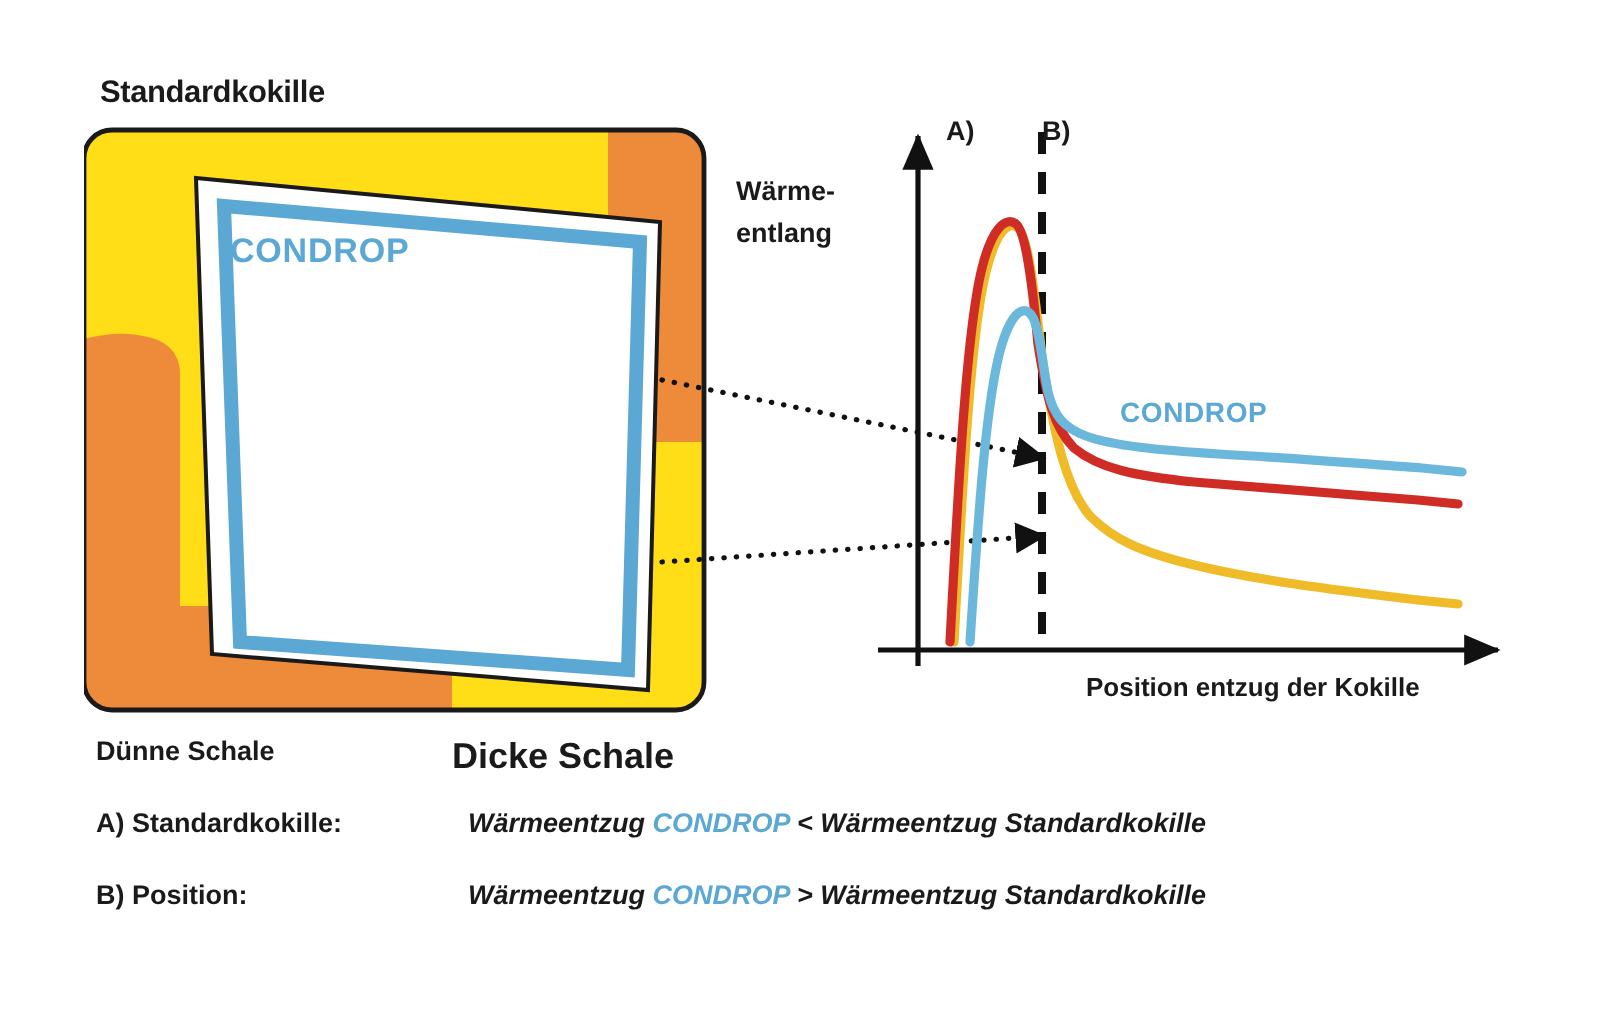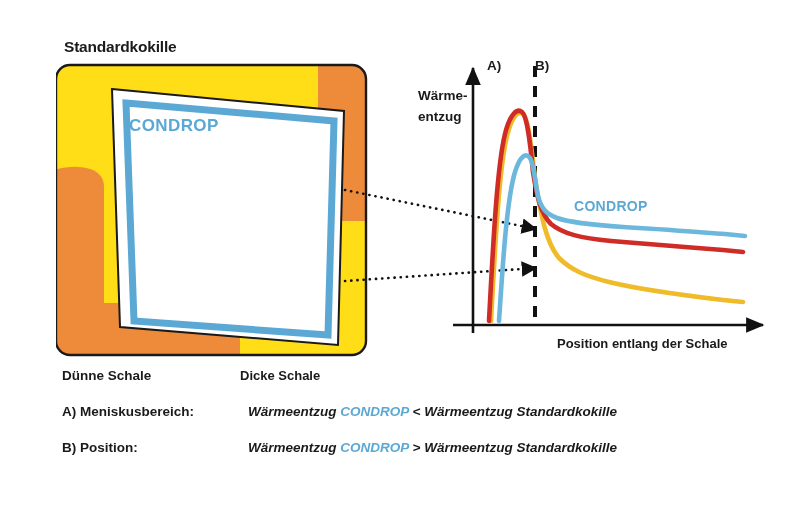--- a/index.html
+++ b/index.html
@@ -10,21 +10,21 @@
   body {
     font-family: "Liberation Sans", sans-serif;
     width: 800px;
     height: 509px;
     position: relative;
     overflow: hidden;
     color: #1a1a1a;
   }
   #root {
     position: absolute;
-    left: 16px; top: 0;
+    left: 2px; top: 0;
     width: 691px;
     height: 509px;
     padding-left: 48px;
   }
   .abs { position: absolute; }
 
   
   #mold-title {
     left: 48px;
     top: 38px;
@@ -42,21 +42,21 @@
   #label-thin {
     left: 46px;
     top: 368px;
     font-size: 13.5px;
     font-weight: bold;
     white-space: nowrap;
   }
   #label-thick {
     left: 224px;
     top: 368px;
-    font-size: 13px;
+    font-size: 18px;
     font-weight: bold;
     white-space: nowrap;
   }
   #condrop-inner-label {
     left: 113px;
     top: 116px;
     font-size: 17px;
     font-weight: bold;
     color: #5BA8D4;
     letter-spacing: 0.4px;
@@ -70,21 +70,20 @@
     width: 410px;
     height: 320px;
   }
   #ylabel {
     left: 366px;
     top: 86px;
     font-size: 13.5px;
     font-weight: bold;
     line-height: 1.55;
     white-space: nowrap;
-    margin-left: 36px;
   }
   #xlabel {
     left: 541px;
     top: 336px;
     font-size: 13px;
     font-weight: bold;
     white-space: nowrap;
   }
   #mark-a {
     left: 471px;
@@ -193,32 +192,32 @@
              C 156,68 159,92 162,124 C 166,150 170,166 180,176
              C 192,186 210,190 240,193 C 274,196 314,199 352,202 L 372,204" fill="none" stroke="#D02C26" stroke-width="4.6" stroke-linecap="round" stroke-linejoin="round"></path>
 
     <path d="M128,273 C 132,212 136,150 144,124 C 149,108 155,104 159,110
              C 163,116 164,134 167,148 C 170,160 175,166 186,170
              C 200,175 222,177 252,179 C 288,181 326,184 354,186 L 374,188" fill="none" stroke="#6CB8DC" stroke-width="4.6" stroke-linecap="round" stroke-linejoin="round"></path>
   </svg>
 
   <div class="abs" id="ylabel">
     <div>Wärme-</div>
-    <div>entzug</div>
+    <div>entlang</div>
   </div>
 
-  <div class="abs" id="xlabel">Position entlang der Schale</div>
+  <div class="abs" id="xlabel">Position entzug der Kokille</div>
 
   <div class="abs" id="mark-a">A)</div>
   <div class="abs" id="mark-b">B)</div>
 
   <div class="abs" id="chart-condrop-label">CONDROP</div>
 
   <div class="legend-row" id="legend-row-a">
-    <span class="legend-key">A) Meniskusbereich:</span>
+    <span class="legend-key">A) Standardkokille:</span>
     <span class="legend-text"><span>Wärmeentzug </span><span class="cond">CONDROP</span><span> &lt; </span><span>Wärmeentzug Standardkokille</span></span>
   </div>
 
   <div class="legend-row" id="legend-row-b">
     <span class="legend-key">B) Position:</span>
     <span class="legend-text"><span>Wärmeentzug </span><span class="cond">CONDROP</span><span> &gt; </span><span>Wärmeentzug Standardkokille</span></span>
   </div>
 
 </div>
 

